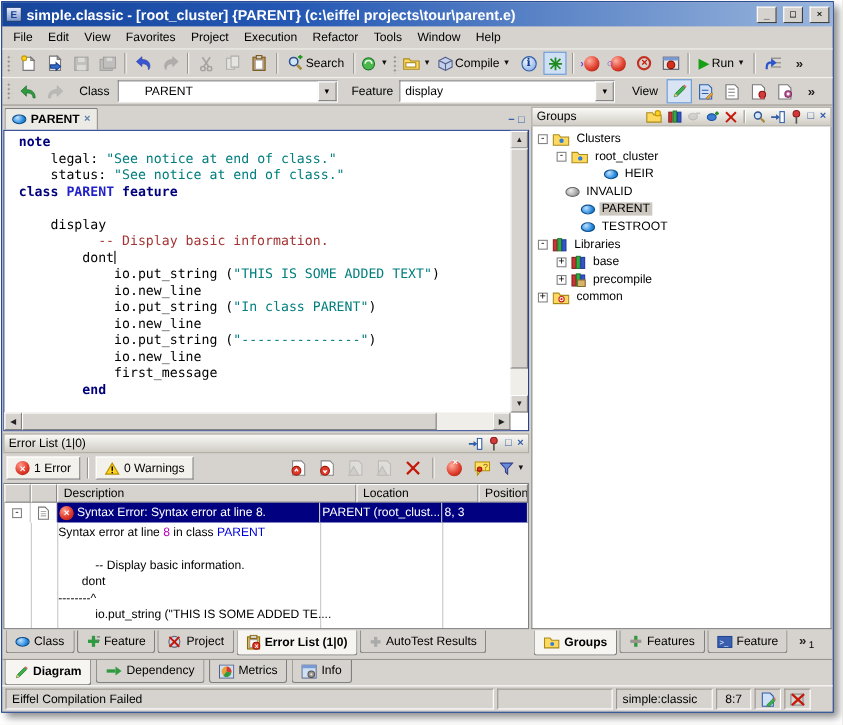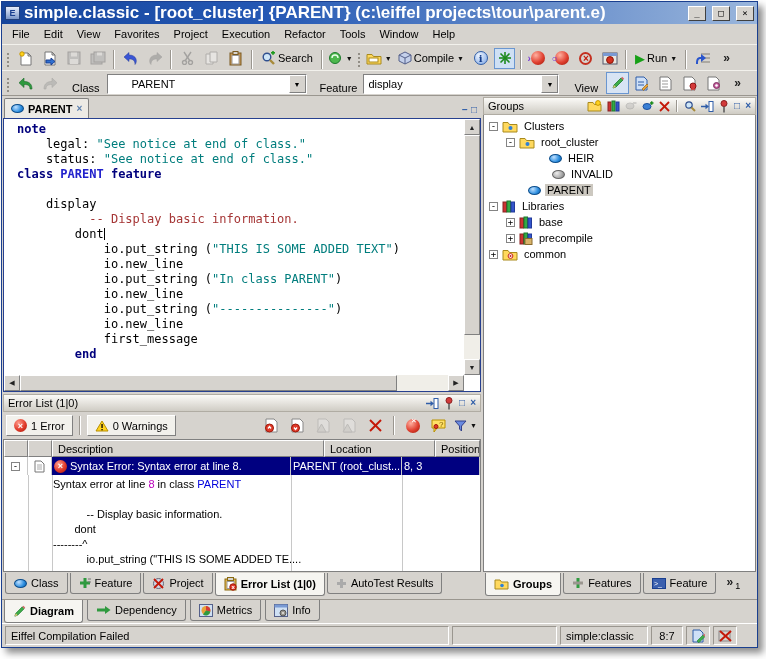--- a/index.html
+++ b/index.html
@@ -12,28 +12,28 @@
     position:absolute; left:1px; top:1px; width:757px; height:647px;
     background:#d6d3ce; border:1px solid #1a3f8f;
     box-shadow:5px 5px 7px rgba(0,0,0,.45);
     display:flex; flex-direction:column;
   }
   
   .titlebar { height:22px; flex:0 0 auto; display:flex; align-items:center; gap:4px; padding:0 3px;
     background:linear-gradient(90deg,#16459c 0%,#2458b4 35%,#9ab6dc 100%); }
   .app-icon { width:15px; height:14px; background:linear-gradient(#e8eefc,#7a96c8); border:1px solid #23407a;
     display:flex; align-items:center; justify-content:center; color:#1a3f8f; font-weight:bold; font-size:9px; }
-  .title-text { flex:1; color:#fff; font-weight:bold; font-size:17px; white-space:nowrap; overflow:hidden; }
+  .title-text { flex:1; color:#fff; font-weight:bold; font-size:13px; white-space:nowrap; overflow:hidden; }
   .winbtn { width:18px; height:15px; margin-left:2px; background:#d6d3ce; border:1px solid; border-color:#fff #404040 #404040 #fff;
     display:flex; align-items:center; justify-content:center; font-size:9px; font-family:"DejaVu Sans Mono",monospace; }
   
   .menubar { height:20px; flex:0 0 auto; display:flex; align-items:center; padding:0 3px; }
   .menu-item { padding:2px 7px; }
   
-  .toolbar { flex:0 0 auto; display:flex; align-items:flex-end; gap:1px; padding:1px 2px; border-top:1px solid #f2f1ec; }
+  .toolbar { flex:0 0 auto; display:flex; align-items:center; gap:1px; padding:1px 2px; border-top:1px solid #f2f1ec; }
   .t1 { height:26px; } .t2 { height:25px; }
   .grip { width:5px; height:18px; margin:0 2px;
     background-image:radial-gradient(circle,#928e86 32%,transparent 38%); background-size:4px 4px; background-position:0 1px; }
   .tsep { width:2px; height:19px; border-left:1px solid #9a968f; border-right:1px solid #fff; margin:0 3px; }
   .tbtn { min-width:23px; height:22px; display:flex; align-items:center; justify-content:center; gap:2px; padding:0 1px; }
   .tbtn.labeled { padding:0 4px; }
   .disabled { opacity:.40; filter:grayscale(.9); }
   .drop { font-size:7px; color:#111; margin-left:1px; }
   .chev { font-weight:bold; font-size:12px; color:#222; }
   .runglyph { color:#17a017; font-size:13px; }
@@ -659,27 +659,31 @@
             <svg width="16" height="13">
                 <path d="M1 2.5 h5 l1.5 2 H15 V12 H1z" fill="#ffd95e" stroke="#a98a1c"></path>
                 <circle cx="8.5" cy="8" r="2" fill="#2f80d6"></circle>
               </svg>
             <span class="tlabel">root_cluster</span>
           </div>
           <div class="trow" style="padding-left:65px">
             <span class="cls-ell"></span>
             <span class="tlabel">HEIR</span>
           </div>
-          <div class="trow" style="padding-left:68px">
+          <div class="trow" style="padding-left:30px">
             <span class="cls-ell gray"></span>
             <span class="tlabel">INVALID</span>
           </div>
           <div class="trow" style="padding-left:44px">
             <span class="cls-ell"></span>
             <span class="tlabel sel">PARENT</span>
+          </div>
+          <div class="trow" style="padding-left:44px">
+            <span class="cls-ell"></span>
+            <span class="tlabel">TESTROOT</span>
           </div>
           <div class="trow" style="padding-left:5px">
             <span class="exp">-</span>
             <svg width="14" height="13">
                 <rect x="1" y="2" width="3.5" height="10" fill="#cc3333" stroke="#882222"></rect>
                 <rect x="5" y="1" width="3.5" height="11" fill="#33aa44" stroke="#1d7a2c"></rect>
                 <rect x="9" y="2" width="3.5" height="10" fill="#3355cc" stroke="#223a99"></rect>
               </svg>
             <span class="tlabel">Libraries</span>
           </div>

